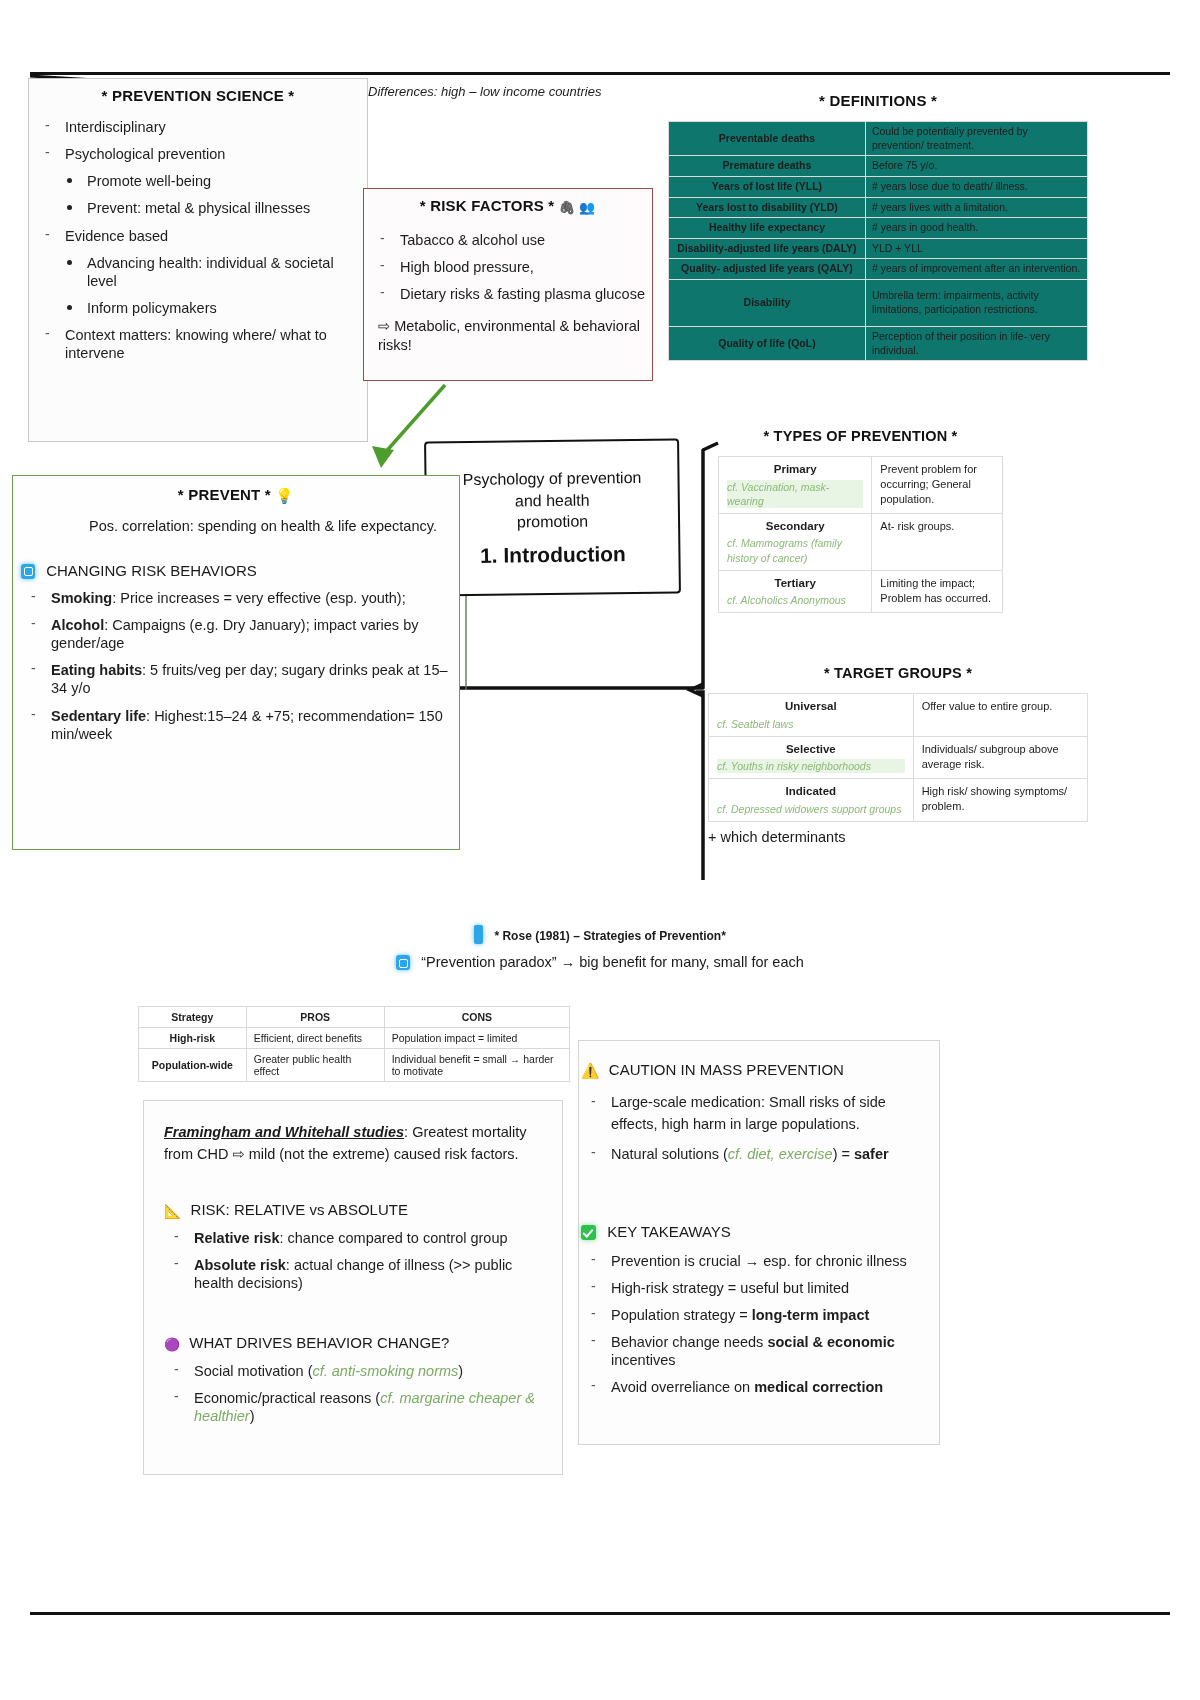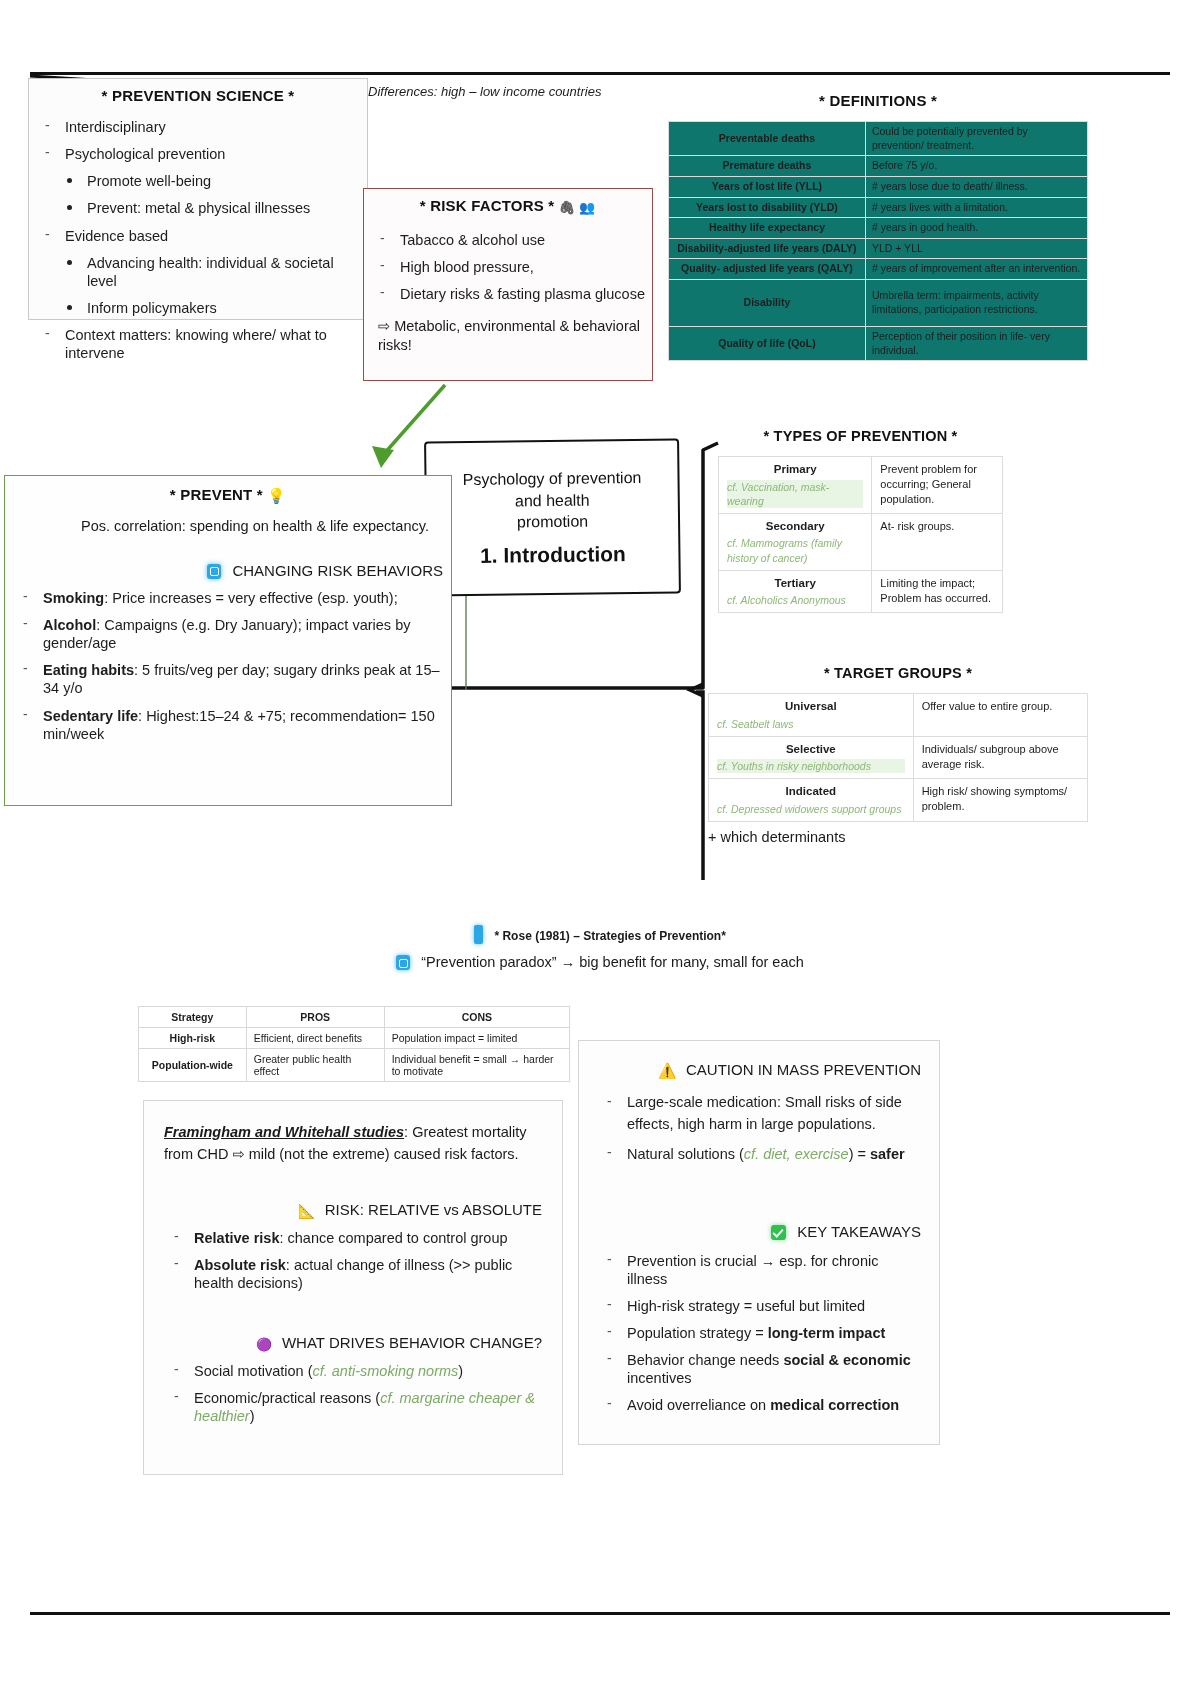--- a/index.html
+++ b/index.html
@@ -108,21 +108,21 @@
   .ico-check-green:after{
     content:"";position:absolute;left:4px;top:2px;width:4px;height:8px;
     border:solid #fff;border-width:0 2px 2px 0;transform:rotate(42deg);
   }
   .ico-warn{font-size:15px;}
   .ico-pin{font-size:13px;}
   .ico-ruler{font-size:14px;}
   .ico-paperclip{font-size:13px;color:#555;}
   .ico-people{font-size:13px;color:#555;}
 
-  .head-center{text-align:right;font-size:15px;margin-bottom:8px;}
+  .head-center{text-align:left;font-size:15px;margin-bottom:8px;}
 
   .note-it{font-style:italic;font-size:13px;color:#1d1d1d;}
 </style>
 </head>
 <body>
 
 <div class="page">
 
   <div class="rule" style="left:30px;top:72px;width:1140px;"></div>
   <div class="rule" style="left:30px;top:1612px;width:1140px;"></div>
@@ -137,21 +137,21 @@
 
     <path d="M718,443 L703,450 L703,688 L363,688" stroke="#111" stroke-width="3.5" fill="none" stroke-linejoin="round"></path>
     <path d="M349,688 L369,679 L369,697 Z" fill="#111"></path>
 
     <path d="M703,696 L690,690 L703,684" stroke="#111" stroke-width="3.5" fill="none"></path>
     <path d="M696,692 L703,692 L703,880" stroke="#111" stroke-width="3.5" fill="none"></path>
 
     <path d="M466,595 L466,690" stroke="#5c7d52" stroke-width="1.4" fill="none"></path>
   </svg>
 
-  <div class="box box-grey" style="left:28px;top:78px;width:340px;height:242px;padding:8px 6px 0 6px;">
+  <div class="box box-grey" style="left:28px;top:78px;width:340px;height:364px;padding:8px 6px 0 6px;">
     <div class="sec-title">* PREVENTION SCIENCE *</div>
     <ul class="bul" style="margin-top:14px;">
       <li>Interdisciplinary</li>
       <li>Psychological prevention</li>
       <li class="dot">Promote well-being</li>
       <li class="dot">Prevent: metal &amp; physical illnesses</li>
       <li>Evidence based</li>
       <li class="dot">Advancing health: individual &amp; societal level</li>
       <li class="dot">Inform policymakers</li>
       <li>Context matters: knowing where/ what to intervene</li>
@@ -217,21 +217,21 @@
       </tbody>
     </table>
   </div>
 
   <div class="central" style="left:425px;top:440px;width:255px;height:155px;">
     <div class="c1">Psychology of prevention and health</div>
     <div class="c1">promotion</div>
     <div class="c2">1. Introduction</div>
   </div>
 
-  <div class="box box-green" style="left:4px;top:475px;width:448px;height:331px;padding:10px 8px 0 8px;">
+  <div class="box box-green" style="left:12px;top:475px;width:448px;height:375px;padding:10px 8px 0 8px;">
     <div class="sec-title">
       <span>* PREVENT *</span>
       <span class="ico ico-bulb">💡</span>
     </div>
     <div class="plain-line" style="margin-top:12px;padding-left:68px;">Pos. correlation: spending on health &amp; life expectancy.</div>
 
     <div class="head-center" style="margin-top:26px;">
       <span class="ico-sq-blue"></span>
       <span style="margin-left:7px;">CHANGING RISK BEHAVIORS</span>
     </div>
@@ -369,21 +369,21 @@
     <ul class="bul" style="margin-top:10px;">
       <li>
         <span>Social motivation (</span><span class="green-it">cf. anti-smoking norms</span><span>)</span>
       </li>
       <li>
         <span>Economic/practical reasons (</span><span class="green-it">cf. margarine cheaper &amp; healthier</span><span>)</span>
       </li>
     </ul>
   </div>
 
-  <div class="box box-plain" style="left:578px;top:1040px;width:362px;height:405px;padding:20px 18px 0 18px;">
+  <div class="box box-plain" style="left:578px;top:1040px;width:362px;height:405px;padding:20px 18px 0 2px;">
     <div class="head-center">
       <span class="ico ico-warn">⚠️</span>
       <span style="margin-left:5px;">CAUTION IN MASS PREVENTION</span>
     </div>
     <ul class="bul" style="margin-top:12px;">
       <li style="line-height:1.5;">
         <span>Large-scale medication: Small risks of side effects, high harm in large populations.</span>
       </li>
       <li>
         <span>Natural solutions (</span><span class="green-it">cf. diet, exercise</span><span>) = </span><b>safer</b>

